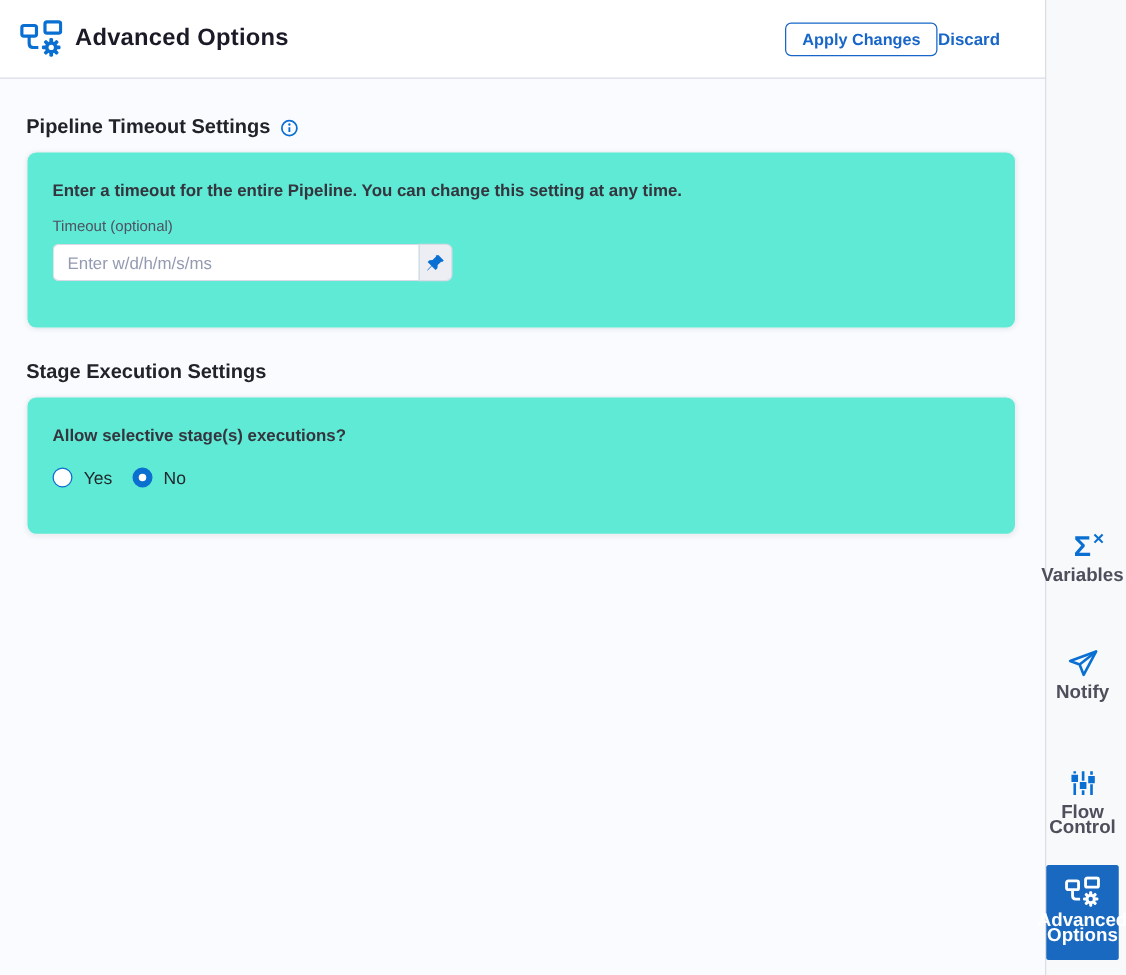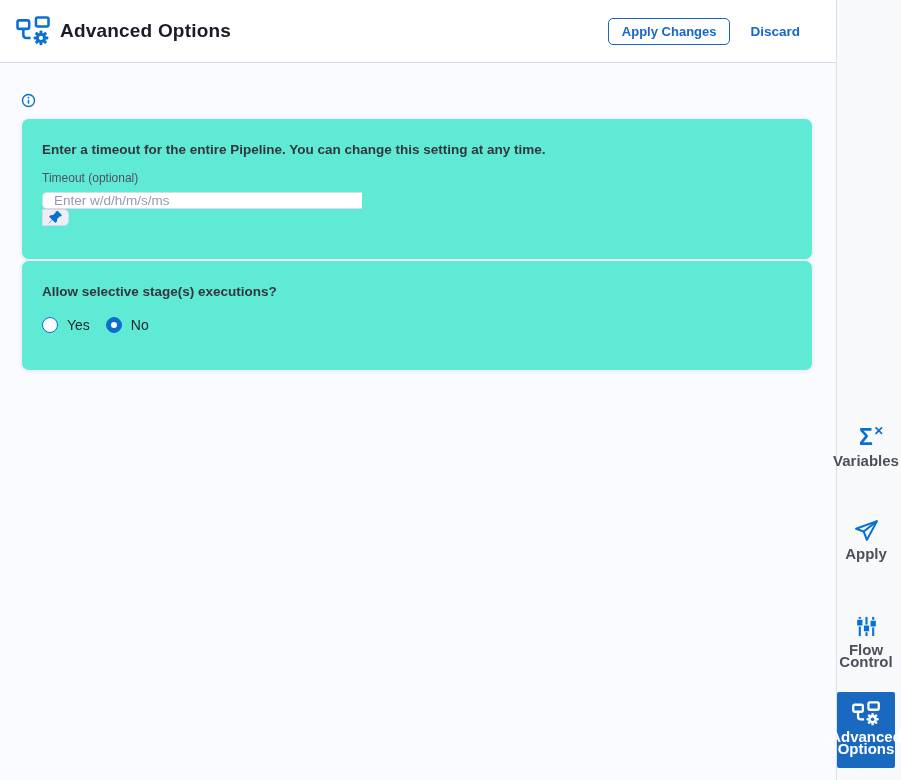--- a/index.html
+++ b/index.html
@@ -23,21 +23,21 @@
 
   
   .main { position:absolute; left:0; top:0; width:836px; height:780px; background:#fafbff; }
 
   .header{
     height:63px; background:#ffffff; border-bottom:1px solid var(--border);
     display:flex; align-items:center; padding:0 36px 0 16px;
   }
   .header-icon{ width:34px; height:30px; display:flex; align-items:center; color:var(--icon-blue); }
   .page-title{ font-size:19px; font-weight:bold; color:var(--txt-dark); margin-left:10px; letter-spacing:.2px; }
-  .header-actions{ margin-left:auto; display:flex; align-items:center; gap:20px; }
+  .header-actions{ margin-left:auto; display:flex; align-items:center; }
   .btn-outline{
     background:#fff; border:1.6px solid var(--accent); color:var(--accent);
     font-family:inherit; font-size:13px; font-weight:bold;
     height:27px; padding:0 13px; border-radius:5px; cursor:pointer; white-space:nowrap;
   }
   .link-btn{
     background:none; border:none; color:var(--accent);
     font-family:inherit; font-size:13.5px; font-weight:bold; cursor:pointer;
   }
 
@@ -54,21 +54,21 @@
     background:#5eead4; border:1px solid #eef0f4; border-radius:8px;
     box-shadow:0 1px 4px rgba(40,41,61,.07);
     width:792px; padding:23px 20px;
   }
   .card.timeout{ height:142px; }
   .card.stage{ height:111px; }
 
   .card-desc{ font-size:13.5px; font-weight:bold; color:var(--txt-body); }
   .field-label{ font-size:12px; color:var(--txt-label); margin-top:14px; margin-bottom:7px; }
 
-  .input-group{ display:flex; width:320px; height:30px;flex-direction:column; }
+  .input-group{ display:flex; width:320px; height:30px; }
   .text-input{
     flex:1; min-width:0; border:1px solid var(--border); border-right:none;
     border-radius:5px 0 0 5px; padding:0 11px; font-family:inherit;
     font-size:13.5px; color:#22272d; background:#fff; outline:none;
   }
   .text-input::placeholder{ color:#939ab1; }
   .pin-btn{
     width:27px; border:1px solid var(--border); border-radius:0 5px 5px 0;
     background:#eceef3; display:flex; align-items:center; justify-content:center;
     cursor:pointer; color:var(--icon-blue);
@@ -133,20 +133,21 @@
     <span class="page-title">Advanced Options</span>
     <div class="header-actions">
       <button class="btn-outline">Apply Changes</button>
       <button class="link-btn">Discard</button>
     </div>
   </div>
 
   <div class="content">
 
     <div class="section-heading">
+      <span>Pipeline Timeout Settings</span>
       <span class="info-icon">
         <svg width="15" height="15" viewBox="0 0 16 16" fill="none">
           <circle cx="8" cy="8" r="6.4" stroke="currentColor" stroke-width="1.5"></circle>
           <line x1="8" y1="7.2" x2="8" y2="11.4" stroke="currentColor" stroke-width="1.6"></line>
           <circle cx="8" cy="4.9" r="1" fill="currentColor"></circle>
         </svg>
       </span>
     </div>
 
     <div class="card timeout">
@@ -155,20 +156,23 @@
       <div class="input-group">
         <input class="text-input" type="text" placeholder="Enter w/d/h/m/s/ms" style="">
         <span class="pin-btn">
           <svg width="15" height="15" viewBox="0 0 18 18" fill="currentColor">
             <path d="M11.6 1.2 L16.8 6.4 L15.3 7.9 L14.3 7.6 L11 10.9 L10.7 13.9 L8.9 15.7 L5.3 12.1 L2 15.4 L1 16.4 L0.8 16.2 L1.6 14.9 L4.9 11.6 L1.3 8 L3.1 6.2 L6.1 5.9 L9.4 2.6 L9.1 1.6 Z"></path>
           </svg>
         </span>
       </div>
     </div>
 
+    <div class="section-heading second">
+      <span>Stage Execution Settings</span>
+    </div>
 
     <div class="card stage">
       <div class="card-desc">Allow selective stage(s) executions?</div>
       <div class="radio-row">
         <div class="radio-option">
           <span class="radio-circle"></span>
           <span class="radio-label">Yes</span>
         </div>
         <div class="radio-option selected">
           <span class="radio-circle">
@@ -191,21 +195,21 @@
     <span class="nav-label">Variables</span>
   </div>
 
   <div class="nav-item nav-notify">
     <span class="nav-icon">
       <svg width="25" height="25" viewBox="0 0 24 24" fill="none" stroke="currentColor" stroke-width="2" stroke-linejoin="round">
         <path d="M22 3 L2 10.3 L9.3 13 L12.4 21 L22 3 Z"></path>
         <path d="M22 3 L9.3 13"></path>
       </svg>
     </span>
-    <span class="nav-label">Apply</span>
+    <span class="nav-label">Notify</span>
   </div>
 
   <div class="nav-item nav-flow">
     <span class="nav-icon">
       <svg width="23" height="25" viewBox="0 0 24 24" stroke="currentColor" fill="none">
         <line x1="5" y1="2" x2="5" y2="4" stroke-width="2.2"></line>
         <line x1="5" y1="5" x2="5" y2="11" stroke-width="5.5"></line>
         <line x1="5" y1="12" x2="5" y2="22" stroke-width="2.2"></line>
         <line x1="12" y1="2" x2="12" y2="10" stroke-width="2.2"></line>
         <line x1="12" y1="11" x2="12" y2="17" stroke-width="5.5"></line>

